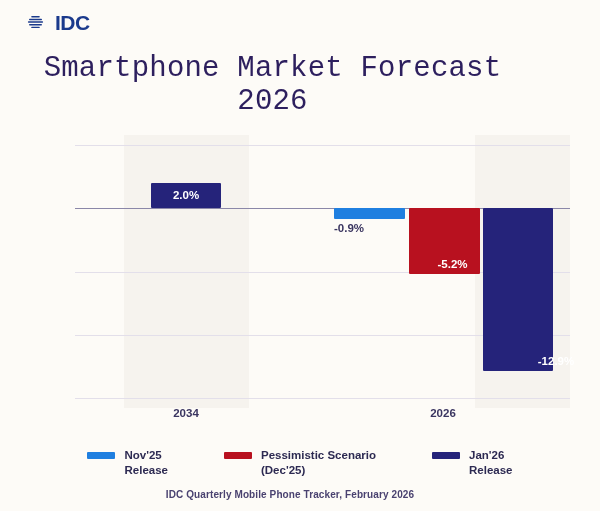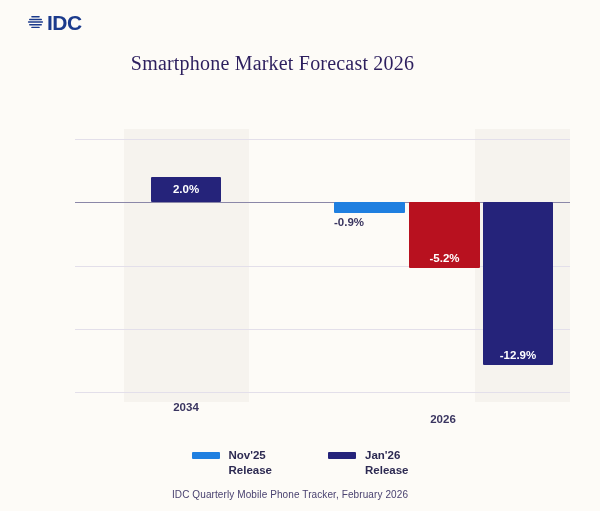--- a/index.html
+++ b/index.html
@@ -21,21 +21,21 @@
     box-sizing: border-box;
   }
 
   
   #logo {
     position: absolute;
     left: 26px;
     top: 13px;
     display: flex;
     align-items: center;
-    gap: 2px;
+    gap: 10px;
   }
   #logo .globe {
     width: 19px;
     height: 19px;
     display: block;
   }
   #logo .wordmark {
     font-family: "Liberation Sans", sans-serif;
     font-size: 21px;
     font-weight: bold;
@@ -44,22 +44,22 @@
     line-height: 19px;
   }
 
   
   #title {
     position: absolute;
     left: 0;
     top: 52px;
     width: 545px;
     text-align: center;
-    font-family: Liberation Serif, serif;
-    font-size: 20px;
+    font-family: Liberation Mono, monospace;
+    font-size: 29px;
     font-weight: normal;
     color: #2d1f5e;
     letter-spacing: 0.2px;
   }
   #subtitle {
     position: absolute;
     left: 0;
     top: 90px;
     width: 600px;
     text-align: center;
@@ -67,21 +67,21 @@
     font-size: 14px;
     font-weight: bold;
     color: #3a3560;
     letter-spacing: 0.2px;
   }
 
   
   #plot {
     position: absolute;
     left: 75px;
-    top: 139px;
+    top: 145px;
     width: 495px;
     height: 253px;   
   }
   .band {
     position: absolute;
     top: -10px;
     height: 273px;
     background: #f4f1ec;
     opacity: 0.85;
   }
@@ -147,21 +147,21 @@
   }
 
   
   #footer {
     position: absolute;
     left: 0;
     top: 489px;
     width: 580px;
     text-align: center;
     font-size: 10px;
-    font-weight: normal;
+    font-weight: bold;
     color: #4a4270;
     letter-spacing: 0.1px;
   }
 </style>
 </head>
 <body>
 
 <div id="page">
 
   <div id="logo">
@@ -190,36 +190,41 @@
     <div class="gridline" style="top:190px;"></div>
     <div class="gridline" style="top:253px;"></div>
 
     <div class="bar" style="left:76px; width:70px; top:38px; height:25px; background:#25237a;"></div>
     <div class="barlabel" style="left:76px; width:70px; top:44px; text-align:center; color:#ffffff;">2.0%</div>
 
     <div class="bar" style="left:259px; width:71px; top:63px; height:11px; background:#1f7fe0;"></div>
     <div class="barlabel" style="left:259px; width:71px; top:77px; color:#3a3560;">-0.9%</div>
 
     <div class="bar" style="left:334px; width:71px; top:63px; height:66px; background:#b8111f;"></div>
-    <div class="barlabel" style="left:334px; width:71px; top:113px; text-align:center; color:#ffffff;">-5.2%</div>
+    <div class="barlabel" style="left:334px; width:71px; top:113px; text-align:center; color:#ffffff;padding-left:8px;">-5.2%</div>
 
     <div class="bar" style="left:408px; width:70px; top:63px; height:163px; background:#25237a;"></div>
-    <div class="barlabel" style="left:408px; width:70px; top:210px; text-align:center; color:#ffffff;">-12.9%</div>
+    <div class="barlabel" style="left:408px; width:70px; top:210px; text-align:center; color:#ffffff;padding-left:38px;">-12.9%</div>
 
     <div class="xlabel" style="left:111px; top:262px;">2034</div>
-    <div class="xlabel" style="left:368px; top:262px;margin-top:12px;">2026</div>
+    <div class="xlabel" style="left:368px; top:262px;">2026</div>
   </div>
 
   <div id="legend">
     <div class="legend-item">
       <span class="legend-swatch" style="background:#1f7fe0;"></span>
       <span class="legend-label">Nov'25
 Release</span>
     </div>
     <div class="legend-item">
+      <span class="legend-swatch" style="background:#b8111f;"></span>
+      <span class="legend-label">Pessimistic Scenario
+(Dec'25)</span>
+    </div>
+    <div class="legend-item">
       <span class="legend-swatch" style="background:#25237a;"></span>
       <span class="legend-label">Jan'26
 Release</span>
     </div>
   </div>
 
   <div id="footer">IDC Quarterly Mobile Phone Tracker, February 2026</div>
 
 </div>
 

